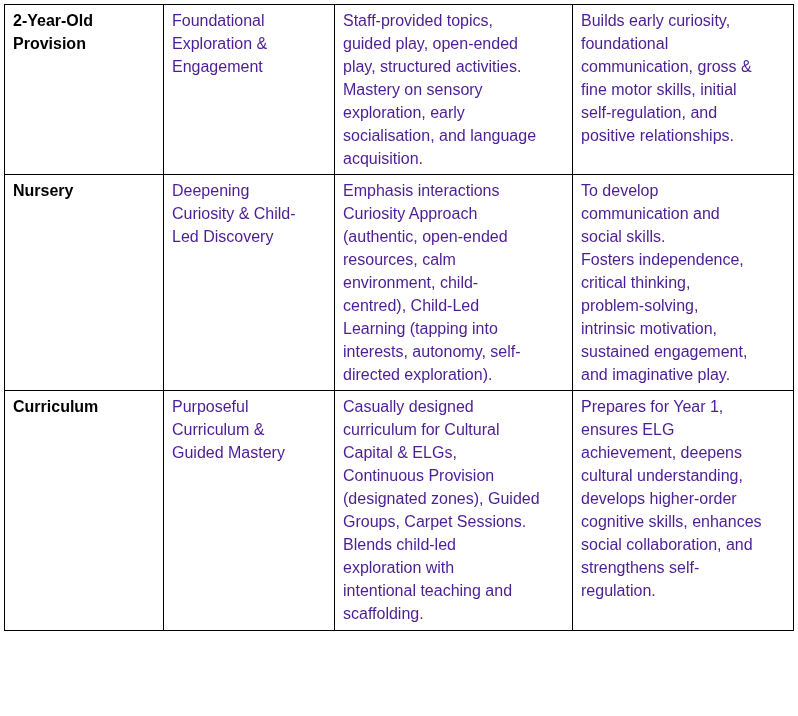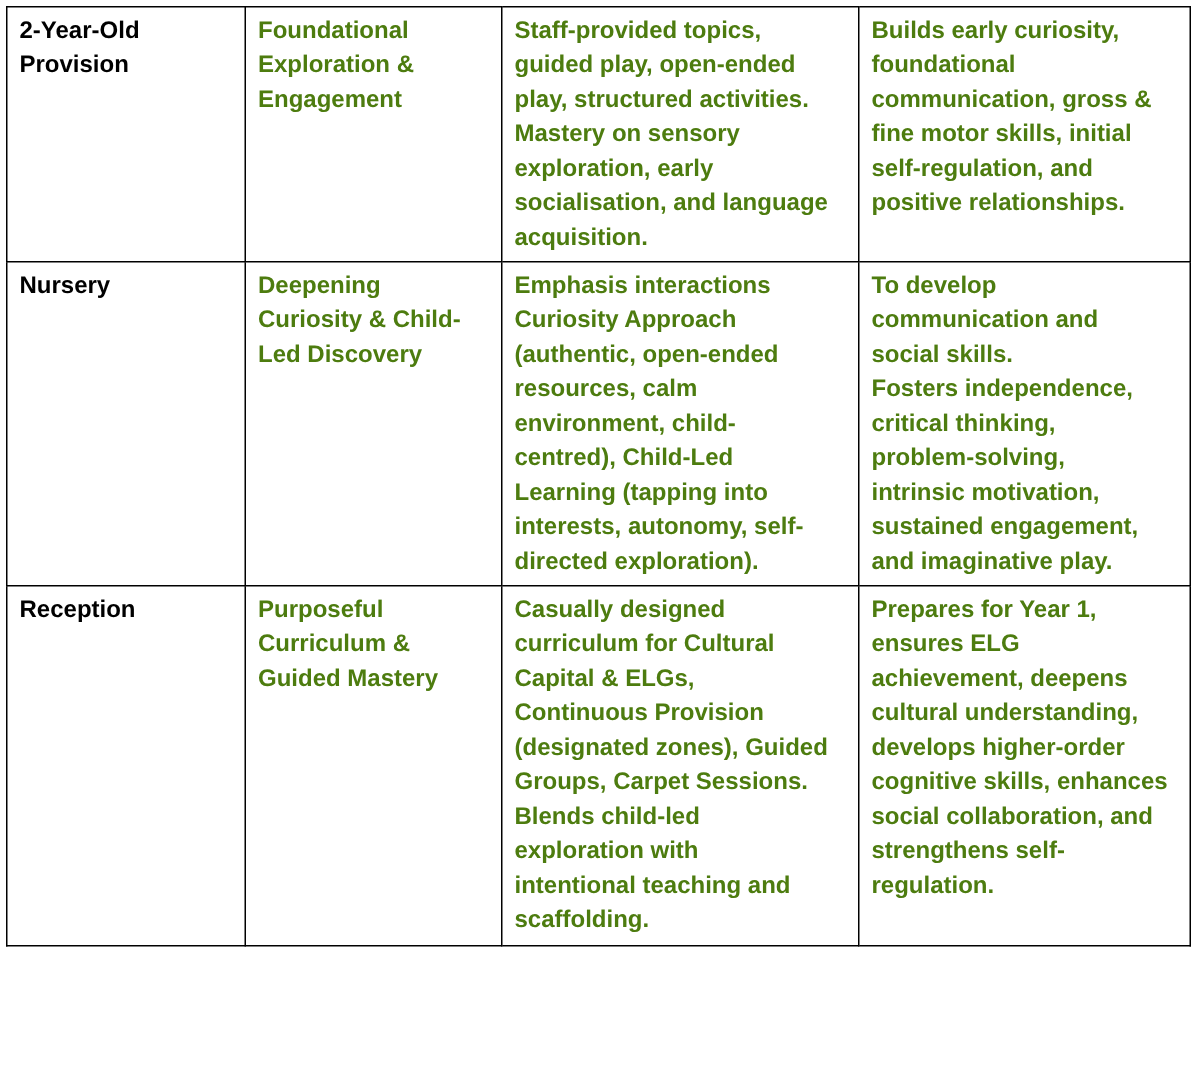--- a/index.html
+++ b/index.html
@@ -37,22 +37,22 @@
   }
   .doc-table th {
     font-weight: bold;
     color: #000000;
   }
   td.rowhead {
     font-weight: bold;
     color: #000000;
   }
   td.body-cell {
-    font-weight: bold;
-    color: #4d7c0f;
+    font-weight: normal;
+    color: #4c1d95;
   }
   tr.header-row   { height: 78px; }
   tr.row-2yo      { height: 170px; }
   tr.row-nursery  { height: 176px; }
   tr.row-reception{ height: 240px; }
 </style>
 </head>
 <body>
 
 <table class="doc-table">
@@ -101,21 +101,21 @@
 communication and
 social skills.
 Fosters independence,
 critical thinking,
 problem-solving,
 intrinsic motivation,
 sustained engagement,
 and imaginative play.</td>
     </tr>
     <tr class="row-reception">
-      <td class="rowhead">Reception</td>
+      <td class="rowhead">Curriculum</td>
       <td class="body-cell">Purposeful
 Curriculum &amp;
 Guided Mastery</td>
       <td class="body-cell">Casually designed
 curriculum for Cultural
 Capital &amp; ELGs,
 Continuous Provision
 (designated zones), Guided
 Groups, Carpet Sessions.
 Blends child-led

